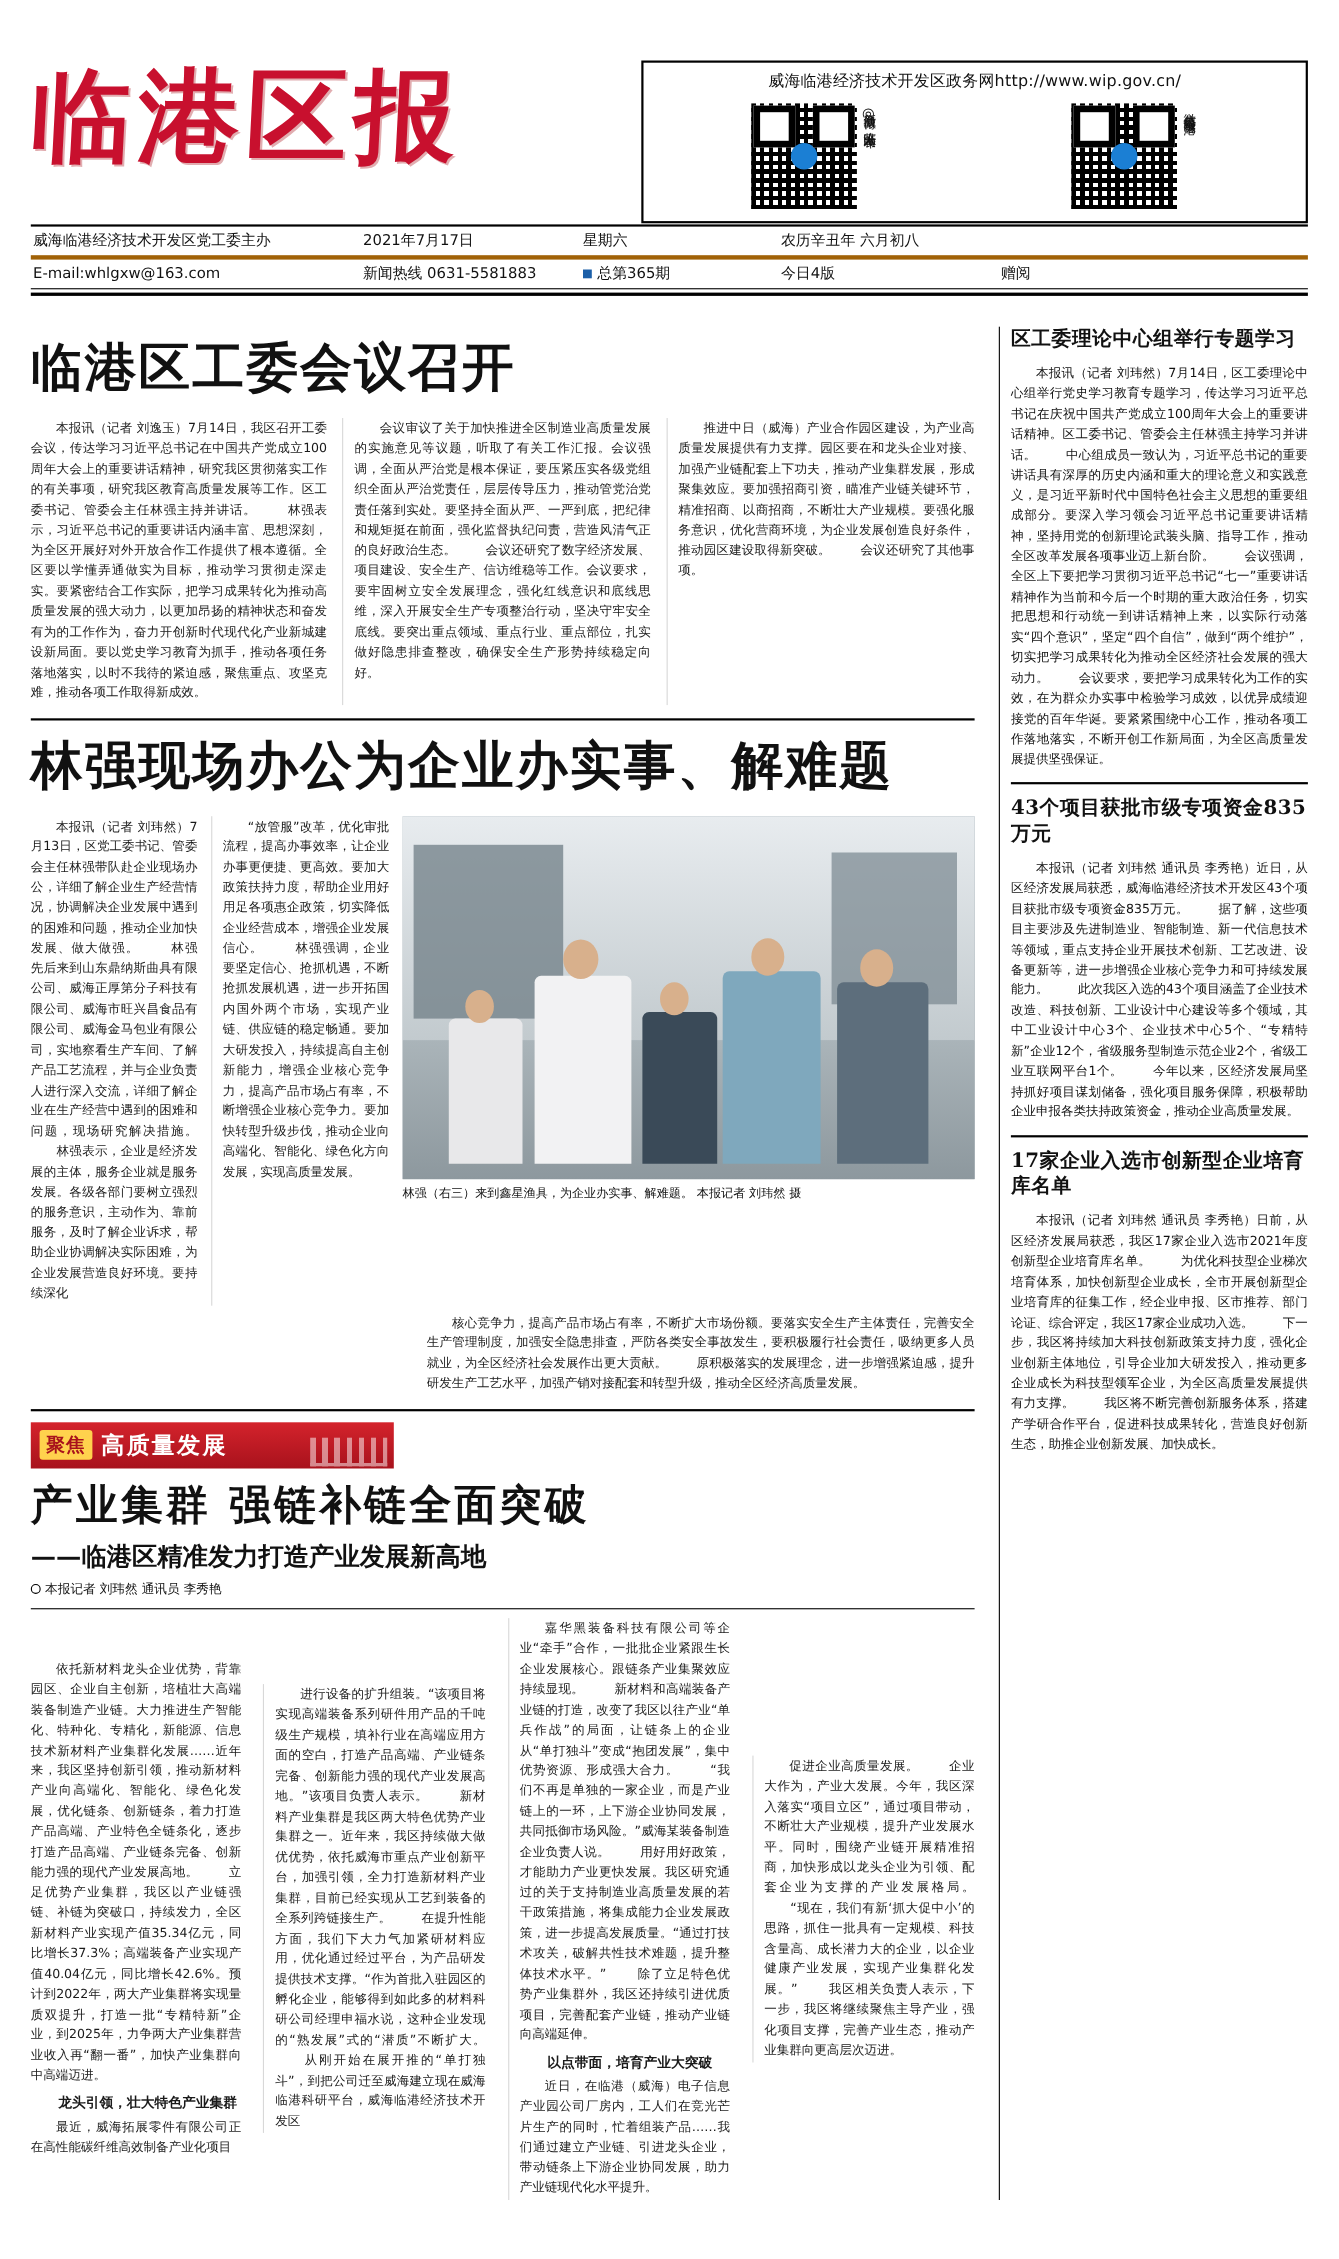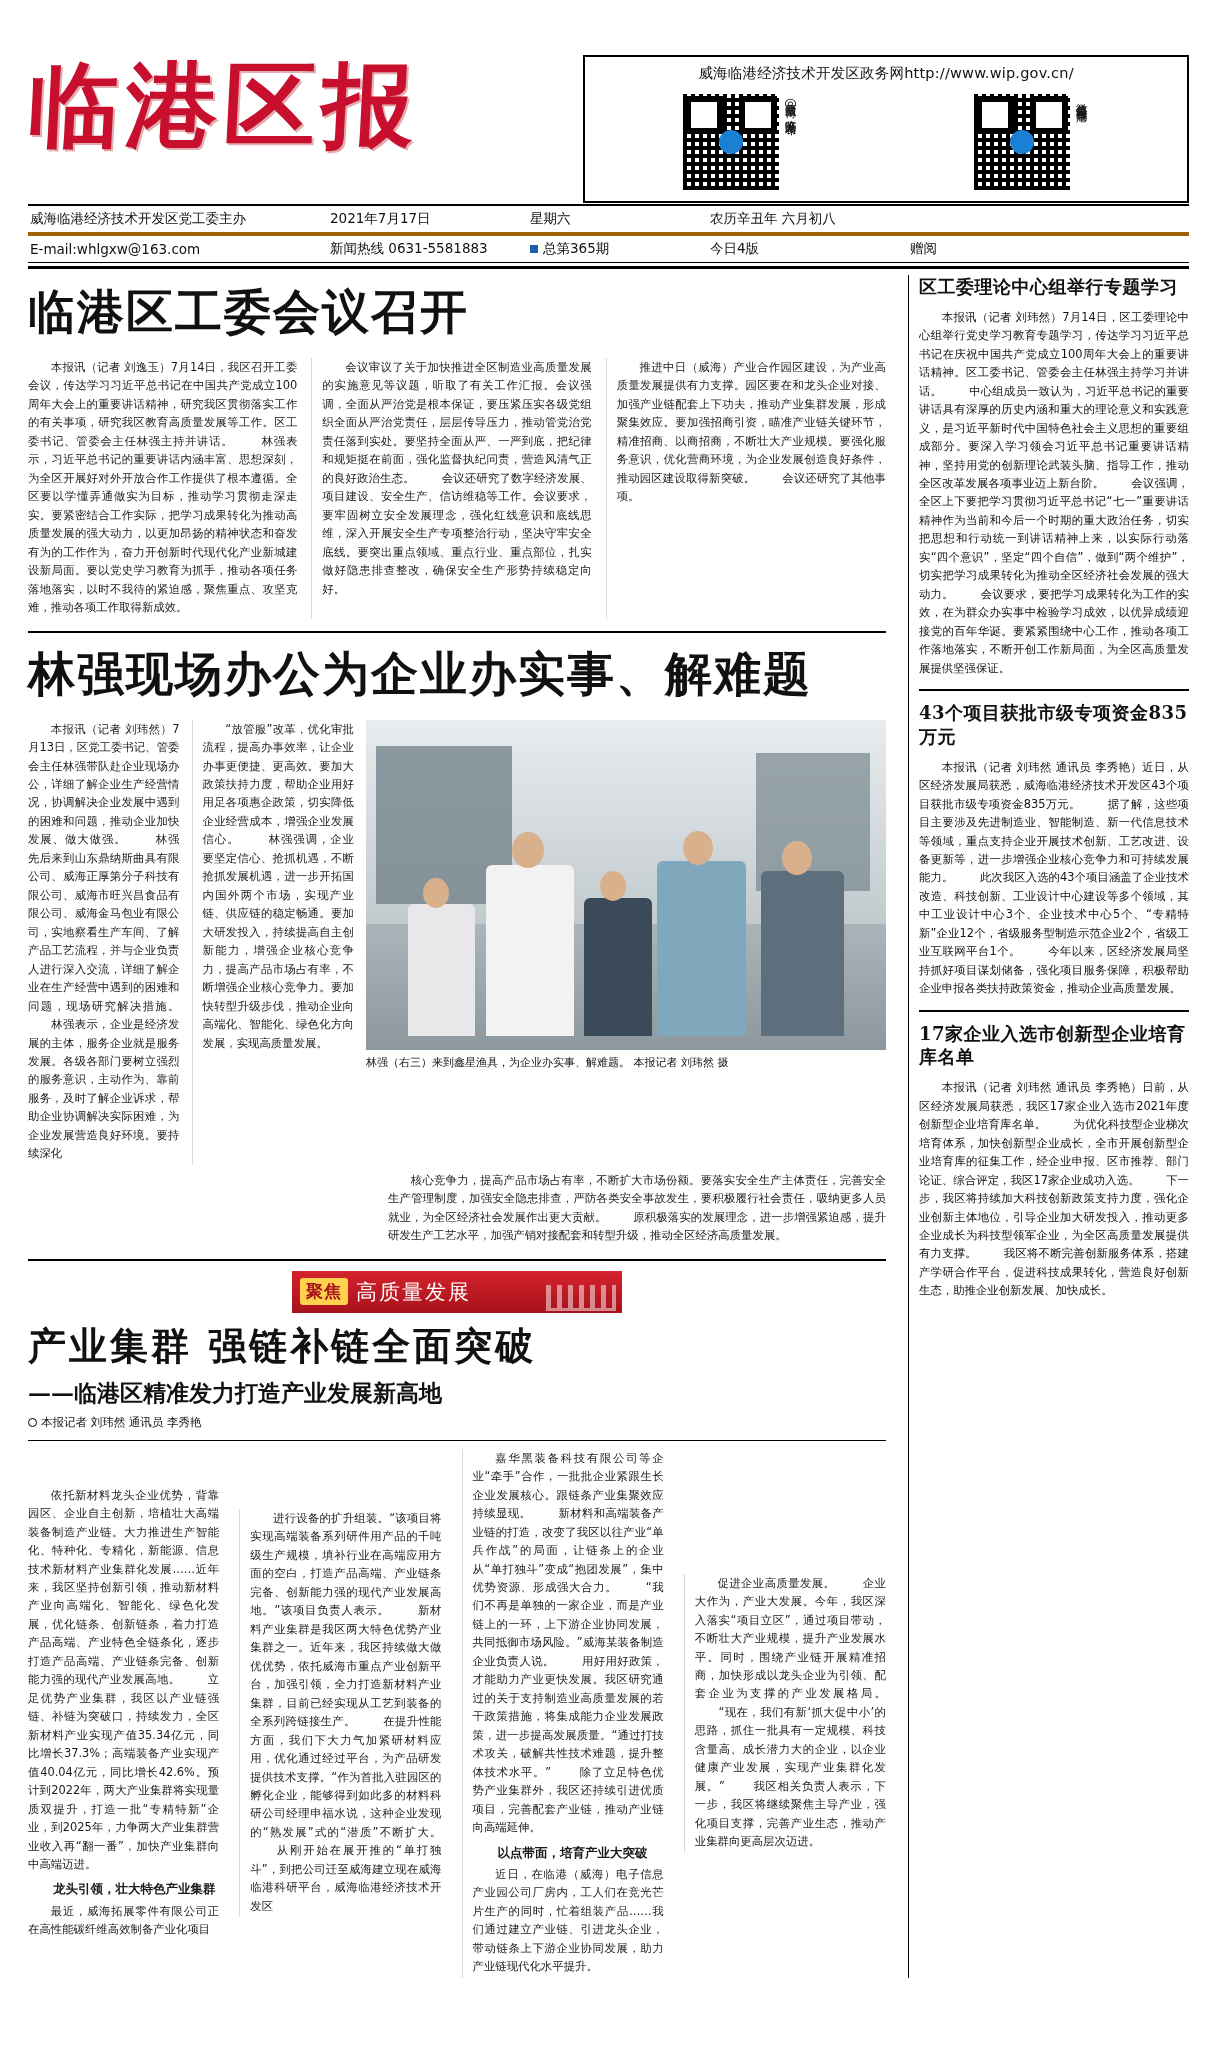--- a/index.html
+++ b/index.html
@@ -76,21 +76,21 @@
   .ib-b { width: 200px; }
   .ib-c { width: 180px; }
   .ib-d { width: 200px; }
   .ib-e { width: 160px; }
   .sq { display: inline-block; width: 8px; height: 8px; background: #1b5fa8; margin-right: 5px; }
 
   
   .thickrule { height: 3px; background: #000; margin-top: 3px; }
 
   
-  .content { display: flex; margin-top: 6px; }
+  .content { display: flex; margin-top: 28px; }
   .left-zone { width: 870px; padding-right: 12px; }
   .right-rule { width: 1px; background: #000; margin: 0 10px; }
   .right-zone { width: 276px; }
 
   h1.headline {
     font-family: "DejaVu Serif", "Liberation Serif", serif;
     font-weight: bold;
     font-size: 47px;
     letter-spacing: 2px;
     margin: 6px 0 14px 0;
@@ -126,32 +126,32 @@
     background: linear-gradient(180deg,#e8ecef,#c2cace); }
   .photo .machine { position:absolute; top:8%; left:2%; width:26%; height:48%;
     background:#6f7d86; opacity:.75; }
   .photo .machine2 { position:absolute; top:10%; right:3%; width:22%; height:42%;
     background:#78868f; opacity:.7; }
   .person { position:absolute; bottom:4%; border-radius:6px 6px 0 0; }
   .p-head { position:absolute; border-radius:50%; background:#d8b08c; }
   .caption { font-size: 11px; line-height:1.5; margin-top:5px; }
 
   
-  .banner-row { display: flex; align-items: center; margin-bottom: 4px; justify-content: center; }
+  .banner-row { display: flex; align-items: center; margin-bottom: 4px; }
   .banner {
     background: linear-gradient(180deg,#d4232c,#a8121c);
     color: #fff; height: 42px; width: 330px; display: flex; align-items: center;
     padding-left: 8px; position: relative;
   }
   .banner .seal {
     background:#ffd24d; color:#a8121c; font-weight:bold; font-size:17px;
     font-family:"DejaVu Serif", serif; padding:2px 6px; border-radius:3px; margin-right:8px;
     letter-spacing:1px;
   }
-  .banner .btxt { font-size: 21px; font-weight: normal; font-family:"DejaVu Serif", serif; letter-spacing:2px;}
+  .banner .btxt { font-size: 21px; font-weight: bold; font-family:"DejaVu Serif", serif; letter-spacing:2px;}
   .banner .skyline {
     position:absolute; right:6px; bottom:2px; width:70px; height:26px; opacity:.5;
     background:
       linear-gradient(to top, #fff 0 3px, transparent 3px),
       repeating-linear-gradient(90deg, #fff 0 5px, transparent 5px 11px);
   }
   h1.headline3 {
     font-family: "DejaVu Serif", "Liberation Serif", serif;
     font-weight: bold; font-size: 38px; letter-spacing: 3px; margin: 8px 0 6px;
   }

